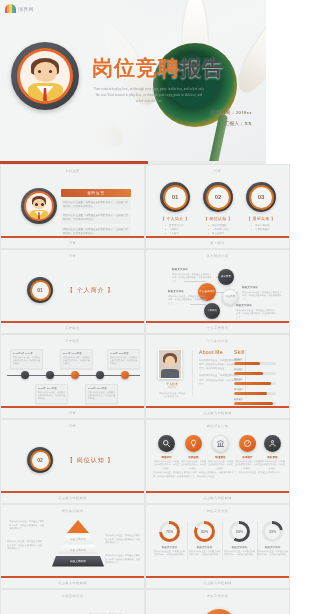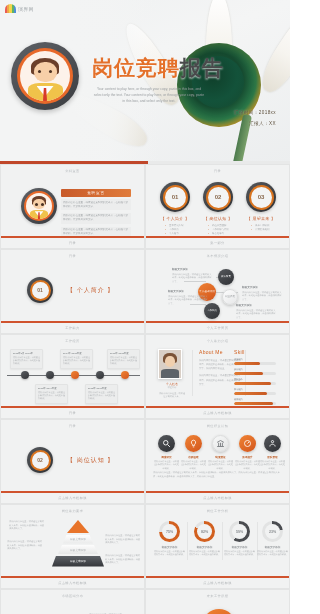--- a/index.html
+++ b/index.html
@@ -1,21 +1,21 @@
 <!DOCTYPE html>
 <html><head>
 <meta charset="utf-8">
 <style>
   * { box-sizing: border-box; margin:0; padding:0; }
   html,body { width:290px; height:614px; background:#ffffff;
     font-family:"Liberation Sans","DejaVu Sans",sans-serif; }
   .page { position:relative; width:290px; height:614px; background:#fff; overflow:hidden; }
 
   
-  .hero { position:relative; width:290px; height:164px; background:#f2f3f3; overflow:hidden; }
+  .hero { position:relative; width:266px; height:164px; background:#f2f3f3; overflow:hidden;font-family:Liberation Serif, serif; }
   .hero-sky { position:absolute; inset:0;
     background:linear-gradient(160deg,#eef0f1 0%,#f4f5f5 40%,#eceeef 100%); }
   .flower { position:absolute; right:-34px; top:-18px; width:210px; height:205px; }
   .petal { position:absolute; left:50%; top:50%; width:26px; height:92px;
     background:linear-gradient(180deg,#ffffff 0%,#f6f4ef 55%,#e4e0d5 100%);
     border-radius:50% 50% 46% 46%/62% 62% 38% 38%;
     transform-origin:50% 100%; box-shadow:0 0 2px rgba(170,165,150,.45); }
   .core { position:absolute; left:50%; top:50%; width:84px; height:84px; margin:-42px 0 0 -42px;
     border-radius:50%;
     background:radial-gradient(circle at 46% 44%, #1d5c3e 0%, #15492f 42%, #2a7a4a 62%, #d9a52a 76%, #e8b531 86%, #c98f22 100%);

